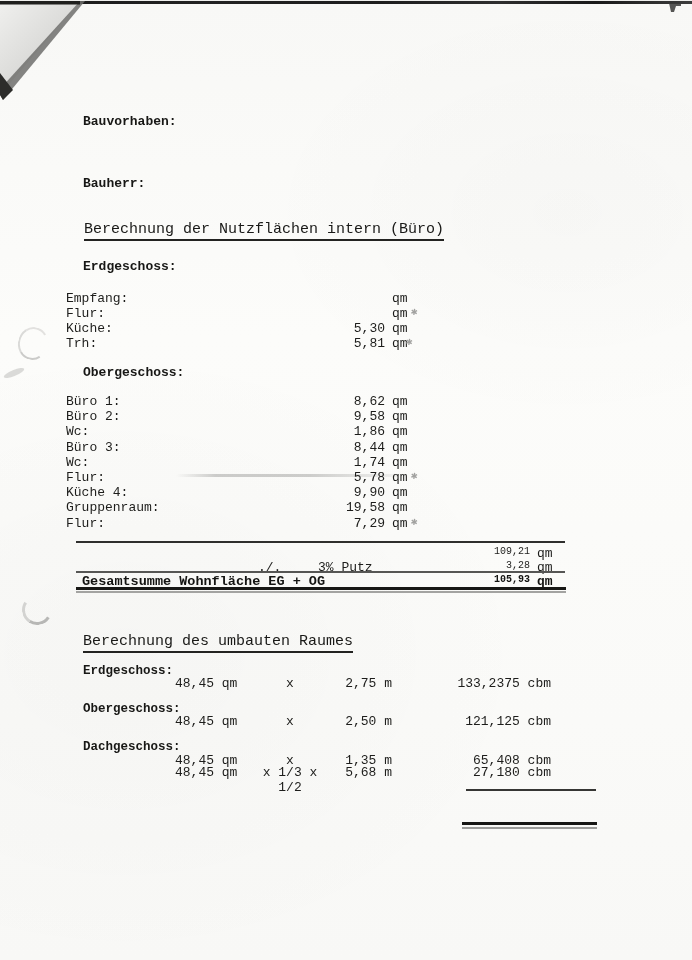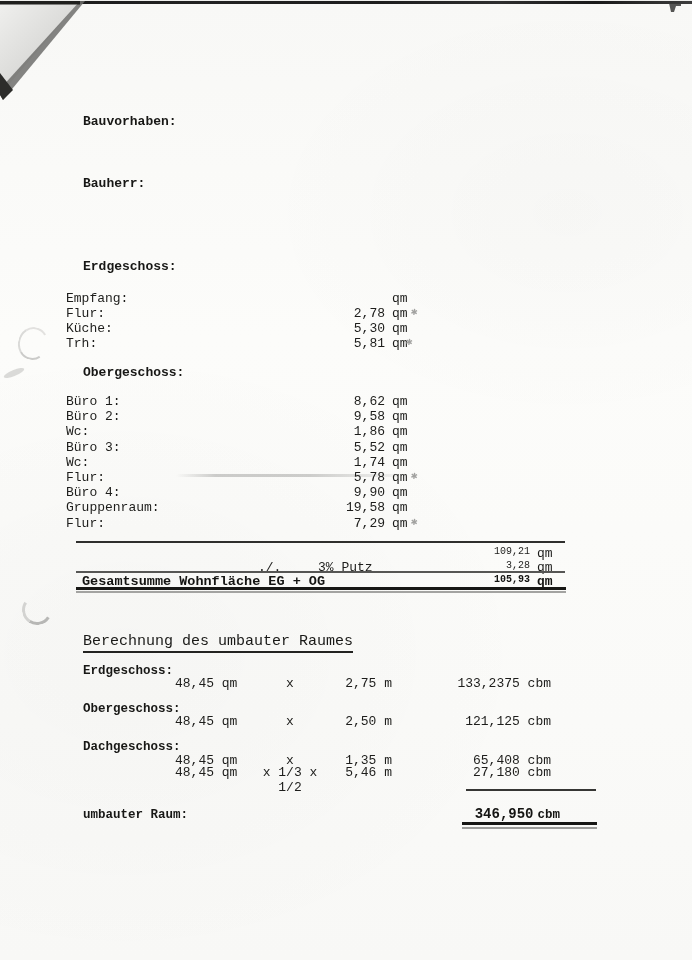--- a/index.html
+++ b/index.html
@@ -90,30 +90,32 @@
     <path d="M1,0 L13,0 L13,3 L8,3 L6,9 L3,9 Z" fill="#3a3a38" opacity="0.85"></path>
   </svg>
   <div class="hole-punch-1"></div>
   <div class="smudge-small"></div>
   <div class="hole-punch-2"></div>
   <div class="smudge-line"></div>
 
   <div class="abs b13" style="left:83px; top:113px">Bauvorhaben:</div>
   <div class="abs b13" style="left:83px; top:175px">Bauherr:</div>
 
+  <div class="abs" style="left:84px; top:219px">
+    <span class="heading">Berechnung der Nutzflächen intern (Büro)</span>
+  </div>
 
   <div class="abs b13" style="left:83px; top:258px">Erdgeschoss:</div>
 
   <div class="nrow" style="top:290px">
     <span class="lbl">Empfang:</span>
     <span class="unit">qm</span>
   </div>
   <div class="nrow" style="top:305px">
     <span class="lbl">Flur:</span>
-    <span class="num">2,78</span>
     <span class="unit">qm</span>
     <span class="mark">✱</span>
   </div>
   <div class="nrow" style="top:320px">
     <span class="lbl">Küche:</span>
     <span class="num">5,30</span>
     <span class="unit">qm</span>
   </div>
   <div class="nrow" style="top:335px">
     <span class="lbl">Trh:</span>
@@ -134,36 +136,36 @@
     <span class="num">9,58</span>
     <span class="unit">qm</span>
   </div>
   <div class="nrow" style="top:423px">
     <span class="lbl">Wc:</span>
     <span class="num">1,86</span>
     <span class="unit">qm</span>
   </div>
   <div class="nrow" style="top:439px">
     <span class="lbl">Büro 3:</span>
-    <span class="num">5,52</span>
+    <span class="num">8,44</span>
     <span class="unit">qm</span>
   </div>
   <div class="nrow" style="top:454px">
     <span class="lbl">Wc:</span>
     <span class="num">1,74</span>
     <span class="unit">qm</span>
   </div>
   <div class="nrow" style="top:469px">
     <span class="lbl">Flur:</span>
     <span class="num">5,78</span>
     <span class="unit">qm</span>
     <span class="mark">✱</span>
   </div>
   <div class="nrow" style="top:484px">
-    <span class="lbl">Büro 4:</span>
+    <span class="lbl">Küche 4:</span>
     <span class="num">9,90</span>
     <span class="unit">qm</span>
   </div>
   <div class="nrow" style="top:499px">
     <span class="lbl">Gruppenraum:</span>
     <span class="num">19,58</span>
     <span class="unit">qm</span>
   </div>
   <div class="nrow" style="top:515px">
     <span class="lbl">Flur:</span>
@@ -192,21 +194,21 @@
   <div class="abs" style="top:573px; left:0; width:692px; height:28px">
     <span class="abs" style="left:82px; font-size:13.5px; font-weight:bold; color:#141412">Gesamtsumme Wohnfläche EG + OG</span>
     <span class="sum-num" style="font-weight:bold; color:#141412">105,93</span>
     <span class="sum-unit" style="font-weight:bold; color:#141412">qm</span>
   </div>
 
   <div class="rule" style="left:76px; top:586px; width:490px; height:3px; background:#171715"></div>
   <div class="rule" style="left:76px; top:590px; width:490px; height:1.5px; background:#a3a3a1"></div>
 
   <div class="abs" style="left:83px; top:631px">
-    <span class="heading">Berechnung des umbauter Raumes</span>
+    <span class="heading">Berechnung des umbauten Raumes</span>
   </div>
 
   <div class="abs b125" style="left:83px; top:663px">Erdgeschoss:</div>
   <div class="vrow" style="top:675px">
     <span class="area">48,45 qm</span>
     <span class="factor">x</span>
     <span class="hgt">2,75 m</span>
     <span class="result">133,2375 cbm</span>
   </div>
 
@@ -221,30 +223,23 @@
   <div class="abs b125" style="left:83px; top:739px">Dachgeschoss:</div>
   <div class="vrow" style="top:752px">
     <span class="area">48,45 qm</span>
     <span class="factor">x</span>
     <span class="hgt">1,35 m</span>
     <span class="result">65,408 cbm</span>
   </div>
   <div class="vrow" style="top:764px">
     <span class="area">48,45 qm</span>
     <span class="factor">x 1/3 x 1/2</span>
-    <span class="hgt">5,46 m</span>
+    <span class="hgt">5,68 m</span>
     <span class="result">27,180 cbm</span>
   </div>
 
   <div class="rule" style="left:466px; top:788px; width:130px; height:2px; background:#363634"></div>
 
-  <div class="abs" style="top:805px; left:0; width:692px; height:18px">
-    <span class="abs b125" style="left:83px; top:2px">umbauter Raum:</span>
-    <span class="grand-total">
-      <span class="gv">346,950</span>
-      <span class="gu">cbm</span>
-    </span>
-  </div>
 
   <div class="rule" style="left:462px; top:821px; width:135px; height:3px; background:#171715"></div>
   <div class="rule" style="left:462px; top:826px; width:135px; height:2px; background:#9c9c9a"></div>
 
 </div>
 
 </body></html>

